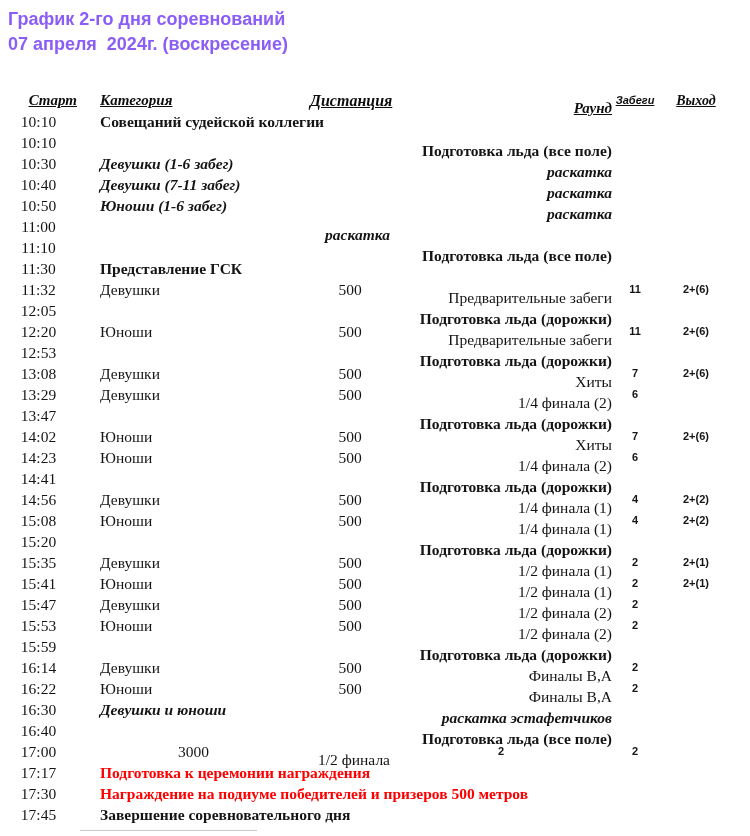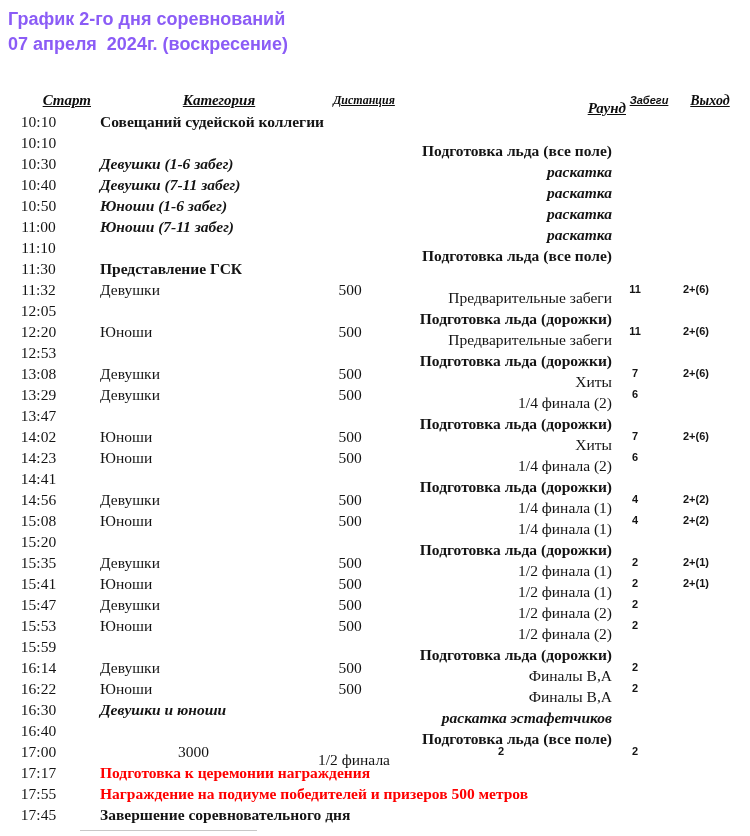--- a/index.html
+++ b/index.html
@@ -21,21 +21,21 @@
     white-space: pre;
   }
   
   .hdr-row, .row {
     display: grid;
     grid-template-columns: 77px 233px 80px 222px 46px 76px;
     height: 21px;
     line-height: 21px;
     white-space: nowrap;
   }
-  .hdr-row { position: absolute; left: 14px; top: 90px; width: 734px; }
+  .hdr-row { position: absolute; left: 0; top: 90px; width: 734px; }
   .rows { position: absolute; left: 0; top: 111px; width: 734px; }
   .c-time     { text-align: center; }
   .c-category { padding-left: 23px; text-align: left; }
   .c-distance { text-align: center; }
   .c-round    { text-align: right; margin-top: 8px; }
   .c-heats, .c-exit {
     text-align: center;
     font-family: "Liberation Sans", sans-serif;
     font-size: 11px;
     font-weight: 700;
@@ -43,22 +43,22 @@
   .row { font-size: 15.5px; }
   
   .hdr-row > div {
     font-size: 15px;
     font-weight: 700;
     font-style: italic;
     text-decoration: underline;
     color: #0d0d0d;
   }
   .hdr-row .c-time { text-align: right; }
-  .hdr-row .c-category { text-align: center; padding-left: 23px; font-style: italic; }
-  .hdr-row .c-distance { font-size: 12px; }
+  .hdr-row .c-category { padding-left: 23px; font-style: italic; }
+  .hdr-row .c-distance { font-size: 16px; }
   .hdr-row .c-heats {
     font-family: "Liberation Sans", sans-serif;
     font-size: 11px;
   }
   .hdr-row .c-exit {
     font-family: "Liberation Serif", serif;
     font-size: 14px;
   }
   
   .st-bold        { font-weight: 700; }
@@ -129,21 +129,20 @@
     <div class="c-time">10:50</div>
     <div class="c-category st-bold-italic">Юноши (1-6 забег)</div>
     <div class="c-distance"></div>
     <div class="c-round st-bold-italic">раскатка</div>
     <div class="c-heats"></div>
     <div class="c-exit"></div>
   </div>
 
   <div class="row">
     <div class="c-time">11:00</div>
-    <div class="c-category st-bold-italic">Юноши (7-11 забег)</div>
     <div class="c-distance"></div>
     <div class="c-round st-bold-italic">раскатка</div>
     <div class="c-heats"></div>
     <div class="c-exit"></div>
   </div>
 
   <div class="row">
     <div class="c-time">11:10</div>
     <div class="c-category"></div>
     <div class="c-distance"></div>
@@ -370,21 +369,21 @@
   <div class="row">
     <div class="c-time">17:17</div>
     <div class="c-category st-red-bold">Подготовка к церемонии награждения</div>
     <div class="c-distance"></div>
     <div class="c-round"></div>
     <div class="c-heats"></div>
     <div class="c-exit"></div>
   </div>
 
   <div class="row">
-    <div class="c-time">17:55</div>
+    <div class="c-time">17:30</div>
     <div class="c-category st-red-bold">Награждение на подиуме победителей и призеров 500 метров</div>
     <div class="c-distance"></div>
     <div class="c-round"></div>
     <div class="c-heats"></div>
     <div class="c-exit"></div>
   </div>
 
   <div class="row">
     <div class="c-time">17:45</div>
     <div class="c-category st-bold">Завершение соревновательного дня</div>

